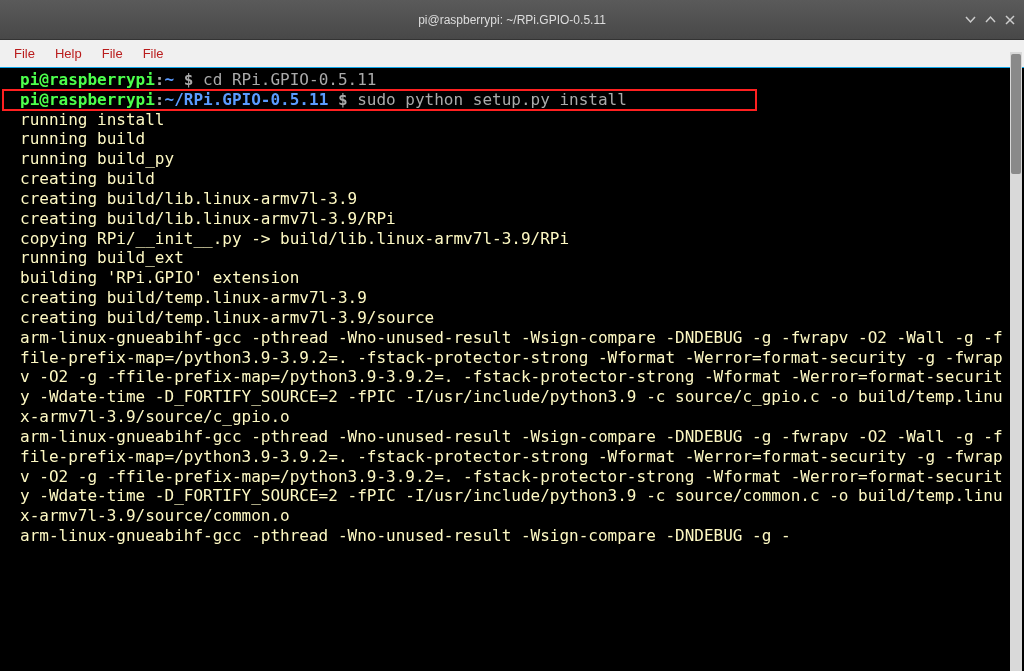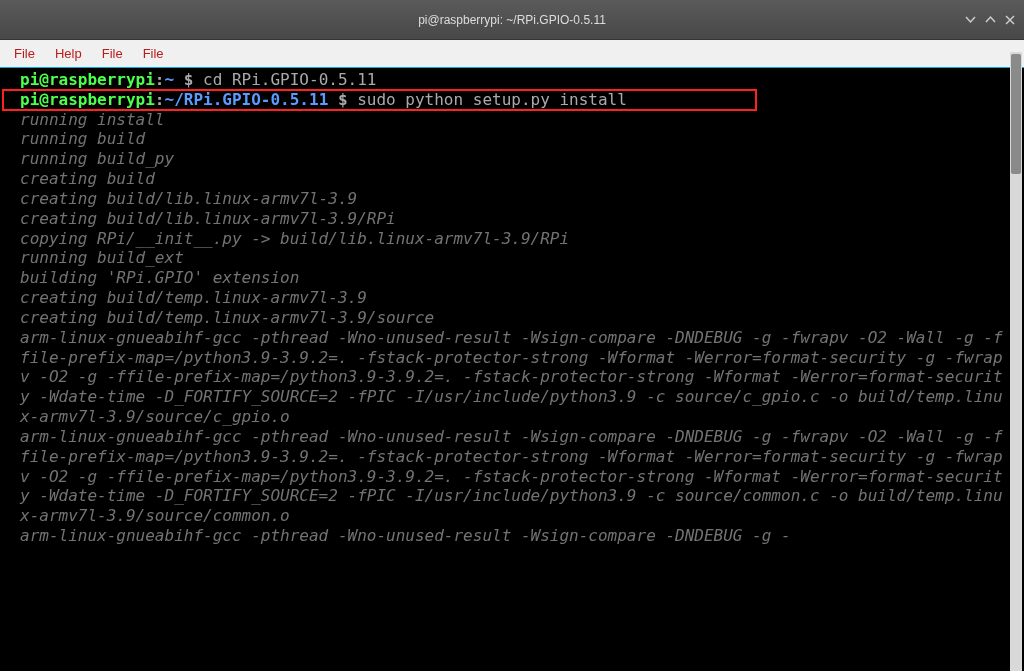--- a/index.html
+++ b/index.html
@@ -65,21 +65,21 @@
       overflow: hidden;
       position: relative;
       white-space: pre-wrap;
       word-break: break-all;
     }
     .prompt-user { color: #4CFF4C; font-weight: bold; }
     .prompt-colon { color: #aaa; font-weight: bold;}
     .prompt-path { color: #5b9bff; font-weight: bold;}
     .prompt-dol { color: #aaa; font-weight: bold;}
     .cmd-text { color: #aaa; }
-    .output { color: #737373; font-style: italic; }
+    .output { color: #fef9c3; }
     .highlight-box {
       border: 2px solid #ff2020;
       position: absolute;
       pointer-events: none;
     }
     .scrollbar {
       position: absolute;
       right: 2px;
       top: 52px;
       width: 12px;

